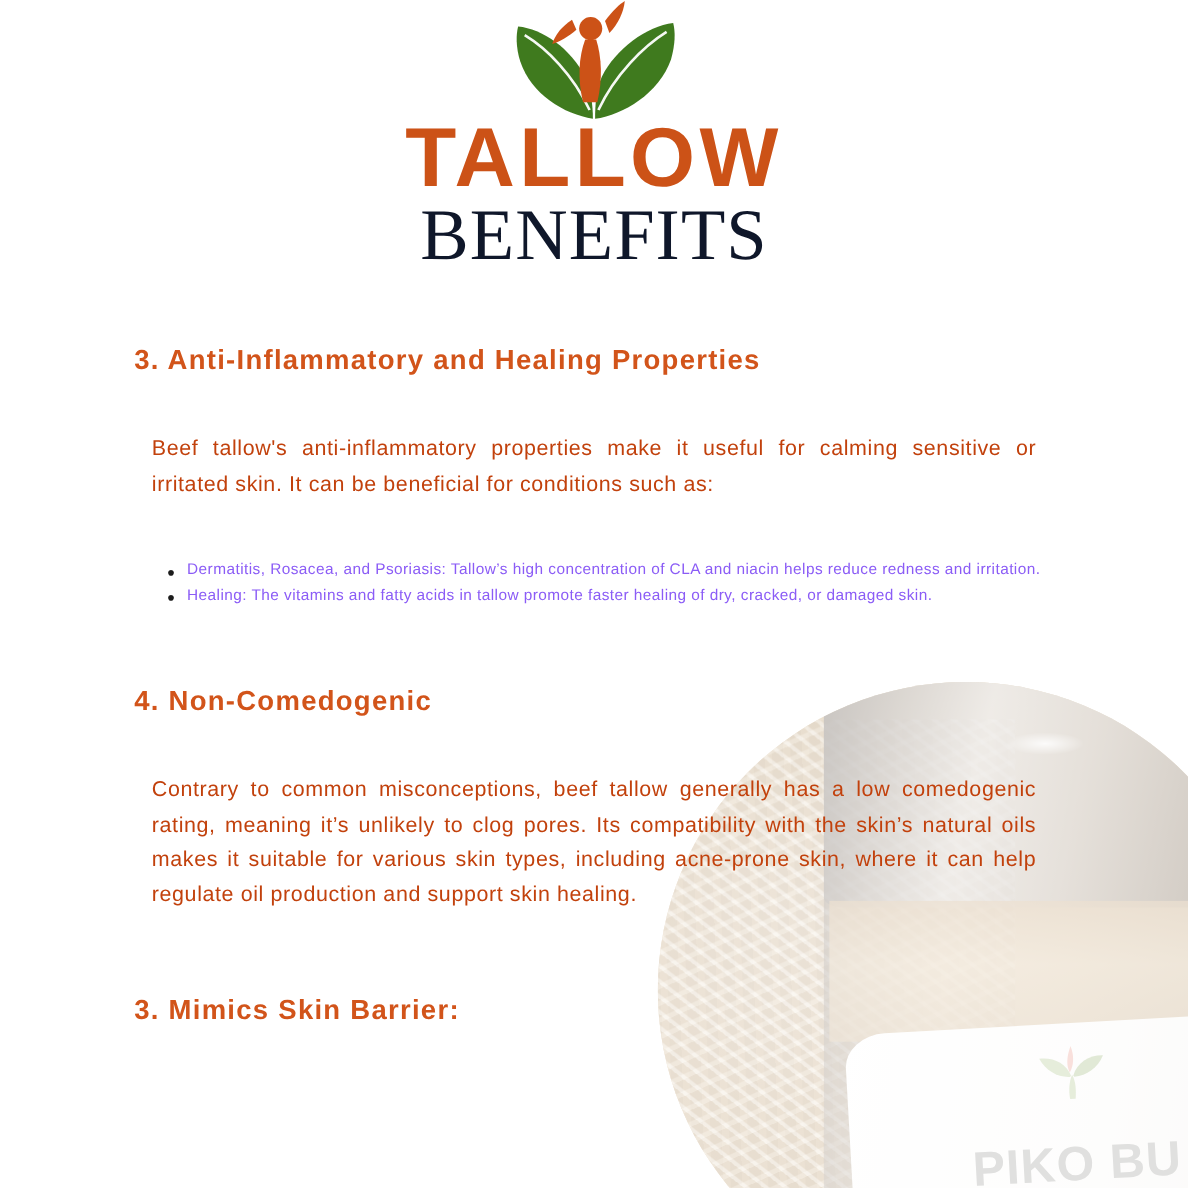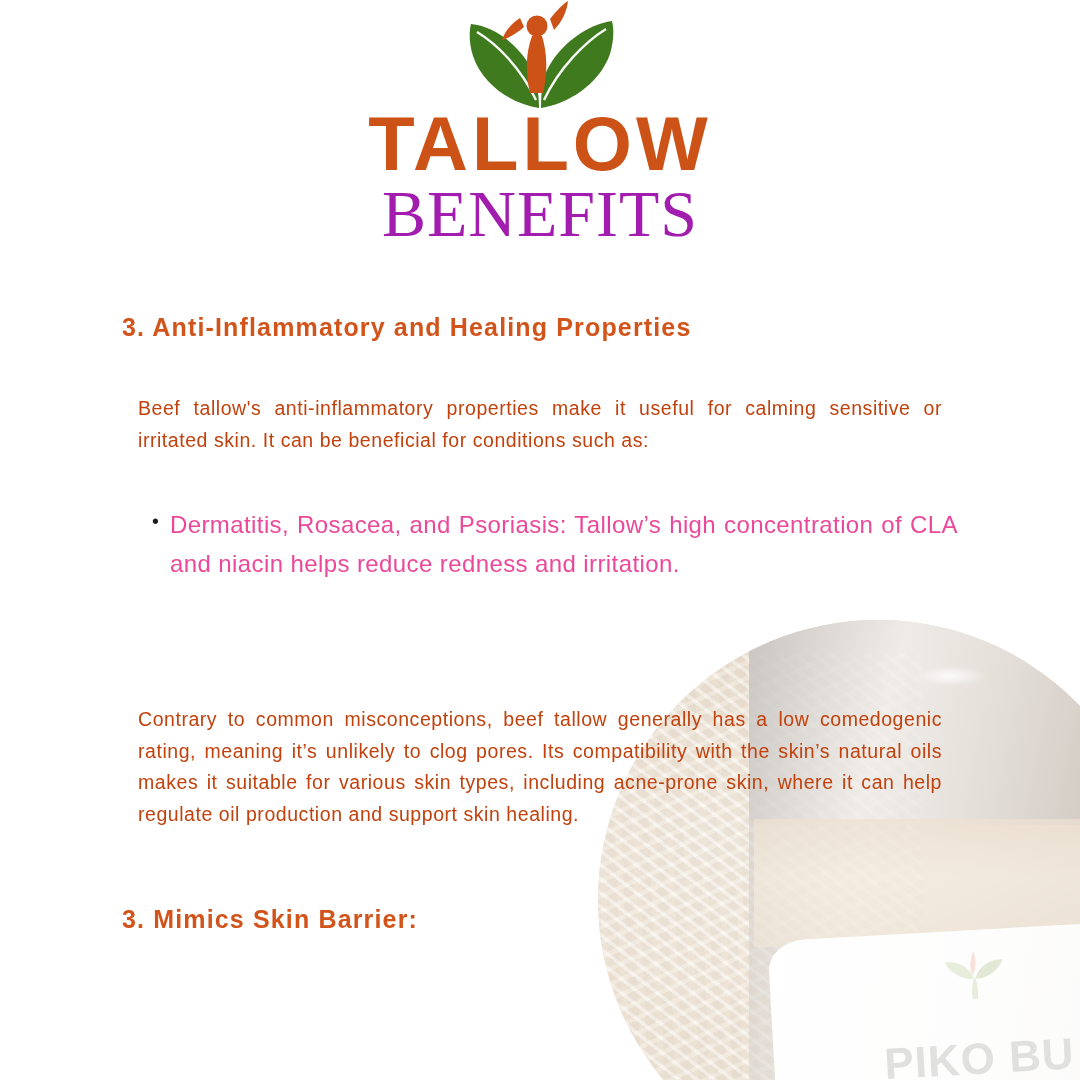--- a/index.html
+++ b/index.html
@@ -165,21 +165,21 @@
   .brand-title {
     color: #CC5217;
     font-size: 76px;
     font-weight: 700;
     letter-spacing: 4px;
     line-height: 0.92;
     margin-top: -6px;
     font-family: "Liberation Sans", sans-serif;
   }
   .brand-subtitle {
-    color: #a21caf;
+    color: #0f172a;
     font-size: 66px;
     font-weight: 400;
     letter-spacing: 1px;
     line-height: 1.0;
     margin-top: 2px;
     font-family: "Liberation Serif", serif;
   }
   .content-inner {
     position: absolute;
     left: 122px;
@@ -207,22 +207,22 @@
   .body-text.tight {
     text-align: justify;
   }
 
   .bullets {
     margin: 0;
     padding: 0 0 0 30px;
     list-style: none;
   }
   .bullets li {
-    color: #ec4899;
-    font-size: 24px;
+    color: #8b5cf6;
+    font-size: 14px;
     line-height: 1.62;
     letter-spacing: 0.4px;
     text-align: justify;
     position: relative;
     padding-left: 18px;
   }
   .bullets li::before {
     content: "\2022";
     position: absolute;
     left: 0;
@@ -285,26 +285,28 @@
 
   <div class="content-inner">
 
     <div>
       <h2 class="section-heading">3. Anti-Inflammatory and Healing Properties</h2>
       <div class="gap-md"></div>
       <p class="body-text">Beef tallow's anti-inflammatory properties make it useful for calming sensitive or irritated skin. It can be beneficial for conditions such as:</p>
       <div class="gap-md"></div>
       <ul class="bullets">
         <li>Dermatitis, Rosacea, and Psoriasis: Tallow’s high concentration of CLA and niacin helps reduce redness and irritation.</li>
+        <li>Healing: The vitamins and fatty acids in tallow promote faster healing of dry, cracked, or damaged skin.</li>
       </ul>
     </div>
 
     <div class="gap-xl"></div>
 
     <div>
+      <h2 class="section-heading">4. Non-Comedogenic</h2>
       <div class="gap-md"></div>
       <p class="body-text">Contrary to common misconceptions, beef tallow generally has a low comedogenic rating, meaning it’s unlikely to clog pores. Its compatibility with the skin’s natural oils makes it suitable for various skin types, including acne-prone skin, where it can help regulate oil production and support skin healing.</p>
     </div>
 
     <div class="gap-lg"></div>
 
     <div>
       <h2 class="section-heading">3. Mimics Skin Barrier:</h2>
       <div class="gap-xs"></div>
     </div>

